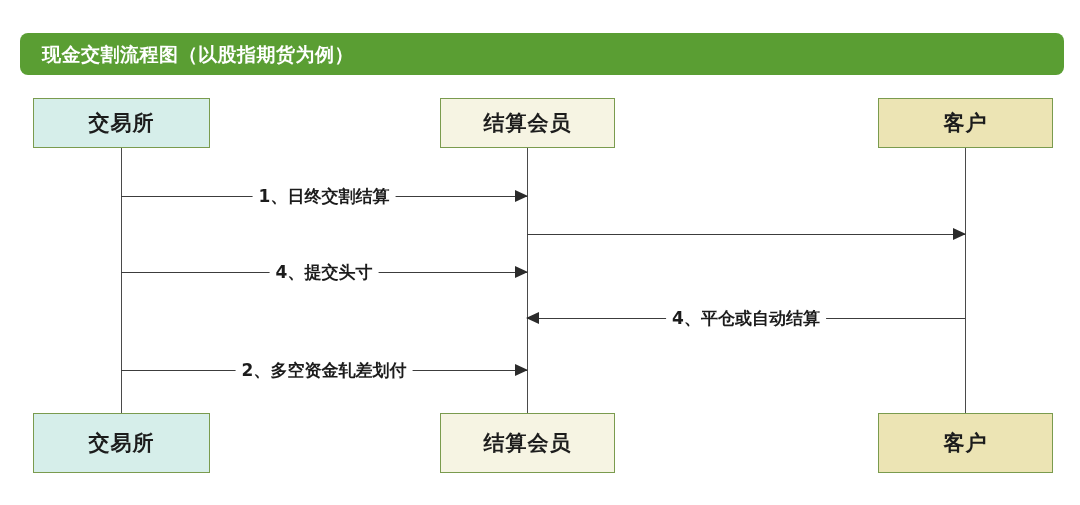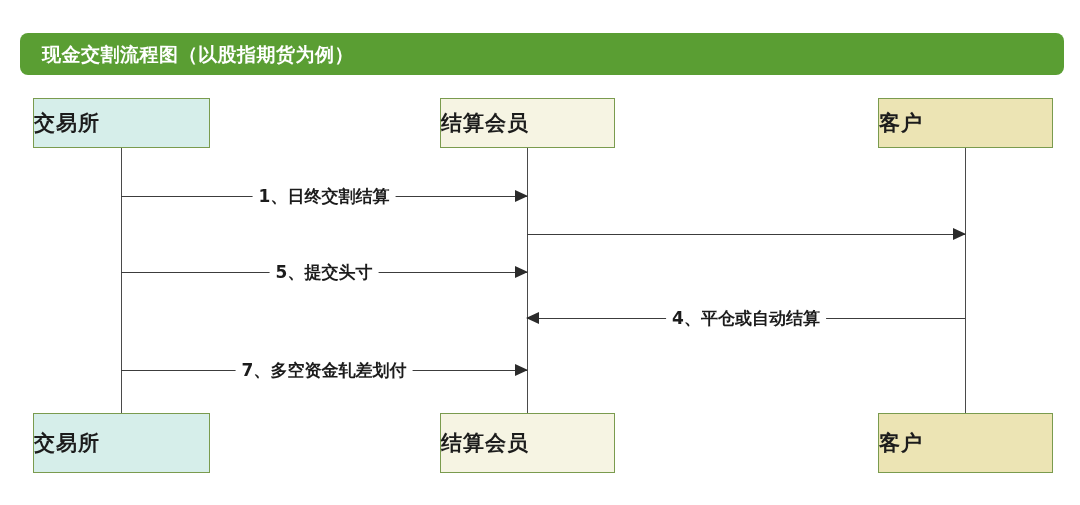--- a/index.html
+++ b/index.html
@@ -39,20 +39,21 @@
     white-space: nowrap;
   }
 
   
   .lifeline-box {
     position: absolute;
     box-sizing: border-box;
     border: 1.5px solid #7a9b4e;
     display: flex;
     align-items: center;
+    justify-content: center;
   }
   .lifeline-box .box-label {
     font-size: 21px;
     font-weight: bold;
     color: #1c1c1c;
     letter-spacing: 1px;
     line-height: 1;
   }
 
   
@@ -136,33 +137,33 @@
 </div>
 
 <div class="message dir-right" style="left:527px; top:221px; width:438px;">
   <div class="msg-line"></div>
   <div class="msg-arrow"></div>
 </div>
 
 <div class="message dir-right" style="left:121px; top:259px; width:406px;">
   <div class="msg-line"></div>
   <div class="msg-arrow"></div>
-  <div class="msg-label">5、提交头寸</div>
+  <div class="msg-label">4、提交头寸</div>
 </div>
 
 <div class="message dir-left" style="left:527px; top:305px; width:438px;">
   <div class="msg-line"></div>
   <div class="msg-arrow"></div>
   <div class="msg-label">4、平仓或自动结算</div>
 </div>
 
 <div class="message dir-right" style="left:121px; top:357px; width:406px;">
   <div class="msg-line"></div>
   <div class="msg-arrow"></div>
-  <div class="msg-label">7、多空资金轧差划付</div>
+  <div class="msg-label">2、多空资金轧差划付</div>
 </div>
 
 <div class="lifeline-box" style="left:33px; top:413px; width:177px; height:60px; background:#d6eeea;">
   <span class="box-label">交易所</span>
 </div>
 <div class="lifeline-box" style="left:440px; top:413px; width:175px; height:60px; background:#f6f4e3;">
   <span class="box-label">结算会员</span>
 </div>
 <div class="lifeline-box" style="left:878px; top:413px; width:175px; height:60px; background:#ece4b4;">
   <span class="box-label">客户</span>

